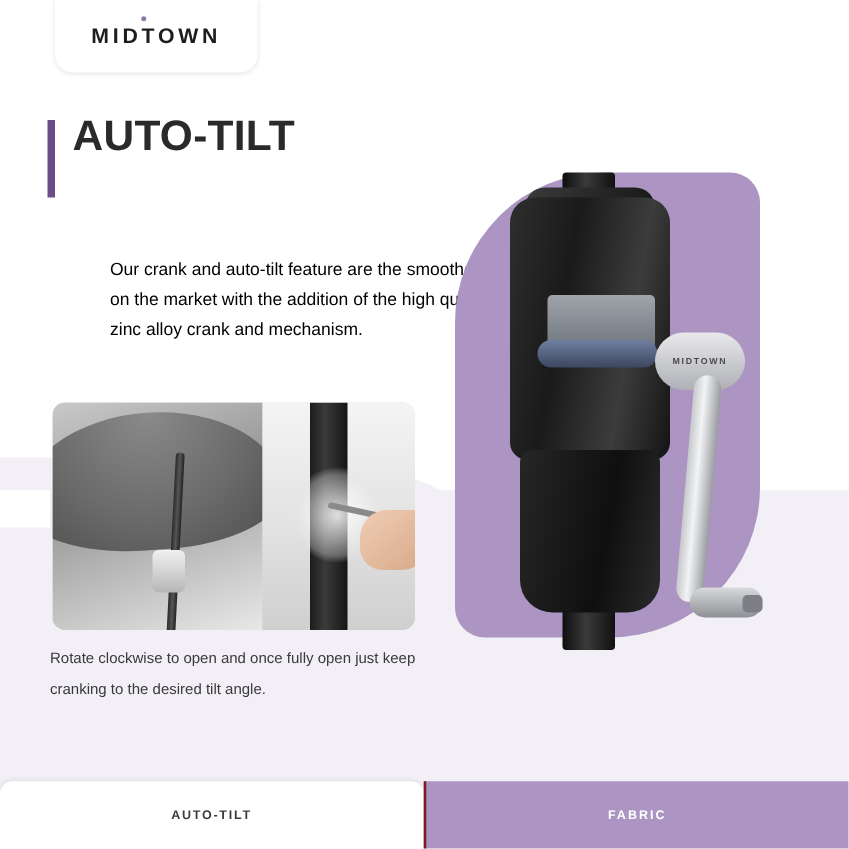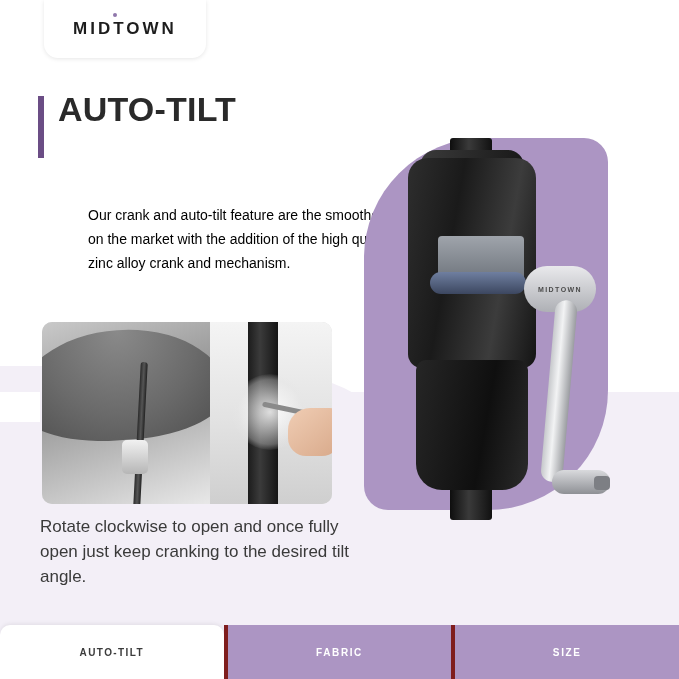--- a/index.html
+++ b/index.html
@@ -196,21 +196,21 @@
     background: linear-gradient(140deg,#f0cdb4,#d8a98a);
     border-radius: 22px 10px 18px 18px;
   }
 
   
   .para2 {
     position: absolute;
     left: 40px;
     top: 514px;
     width: 330px;
-    font-size: 17px;
+    font-size: 12px;
     line-height: 25px;
     color: #3a3a3a;
     font-family: "Liberation Sans", sans-serif;
   }
 
   
   .hero {
     position: absolute;
     left: 364px;
     top: 138px;
@@ -333,21 +333,21 @@
   .tab {
     flex: 1;
     background: #ac95c3;
     color: #ffffff;
     font-size: 10px;
     font-weight: 700;
     letter-spacing: 1.6px;
     display: flex;
     align-items: center;
     justify-content: center;
-    border-left: 4px solid #7f1d1d;
+    border-left: 2px solid #7f1d1d;
   }
   .tab.active {
     background: #ffffff;
     color: #3b3b3b;
     border-left: none;
     border-top-left-radius: 10px;
     border-top-right-radius: 10px;
     box-shadow: 0 -1px 4px rgba(0,0,0,0.08);
     letter-spacing: 1.4px;
   }
@@ -405,18 +405,15 @@
   <div class="hero-crank-handle"></div>
   <div class="hero-crank-cap"></div>
 
   <div class="tabs">
     <div class="tab active">
       <span>AUTO-TILT</span>
     </div>
     <div class="tab">
       <span>FABRIC</span>
     </div>
-    <div class="tab">
-      <span>SIZE</span>
-    </div>
   </div>
 
 </div>
 
 </body></html>

